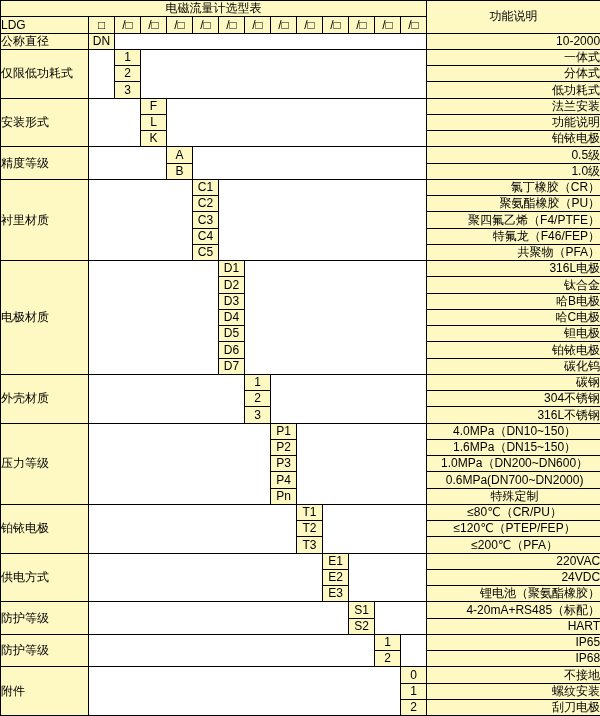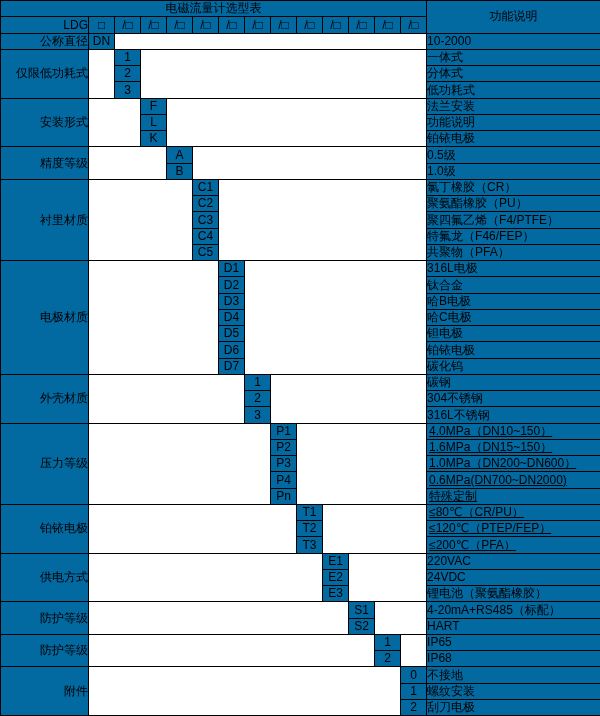--- a/index.html
+++ b/index.html
@@ -6,38 +6,38 @@
   html, body { margin: 0; padding: 0; background: #ffffff; }
   body {
     width: 600px; height: 716px;
     font-family: "Liberation Sans", "DejaVu Sans", sans-serif;
     color: #000;
   }
   table.sel {
     width: 600px; height: 716px;
     border-collapse: collapse;
     table-layout: fixed;
-    background: #0369a1;
+    background: #fef9c3;
   }
   table.sel td {
     border: 1px solid #000;
     font-size: 12px;
     line-height: 1.05;
     padding: 0;
     height: 16px;
     overflow: hidden;
     white-space: nowrap;
     vertical-align: middle;
   }
   td.title { text-align: center; font-size: 13px; }
   td.rhead { text-align: center; }
-  td.lbl   { text-align: right; padding-left: 3px; }
+  td.lbl   { text-align: left; padding-left: 3px; }
   td.code  { text-align: center; font-size: 11px; }
-  td.desc  { text-align: left; }
-  td.desc.left { text-align: left; padding-left: 2px; text-decoration: underline; }
+  td.desc  { text-align: right; }
+  td.desc.left { text-align: center; padding-left: 2px; }
   td.spacer { background: #fff; }
 </style>
 </head>
 <body>
 
 <table class="sel">
     <colgroup>
       <col style="width: 88px;">
       <col style="width: 26px;">
       <col style="width: 26px;">

